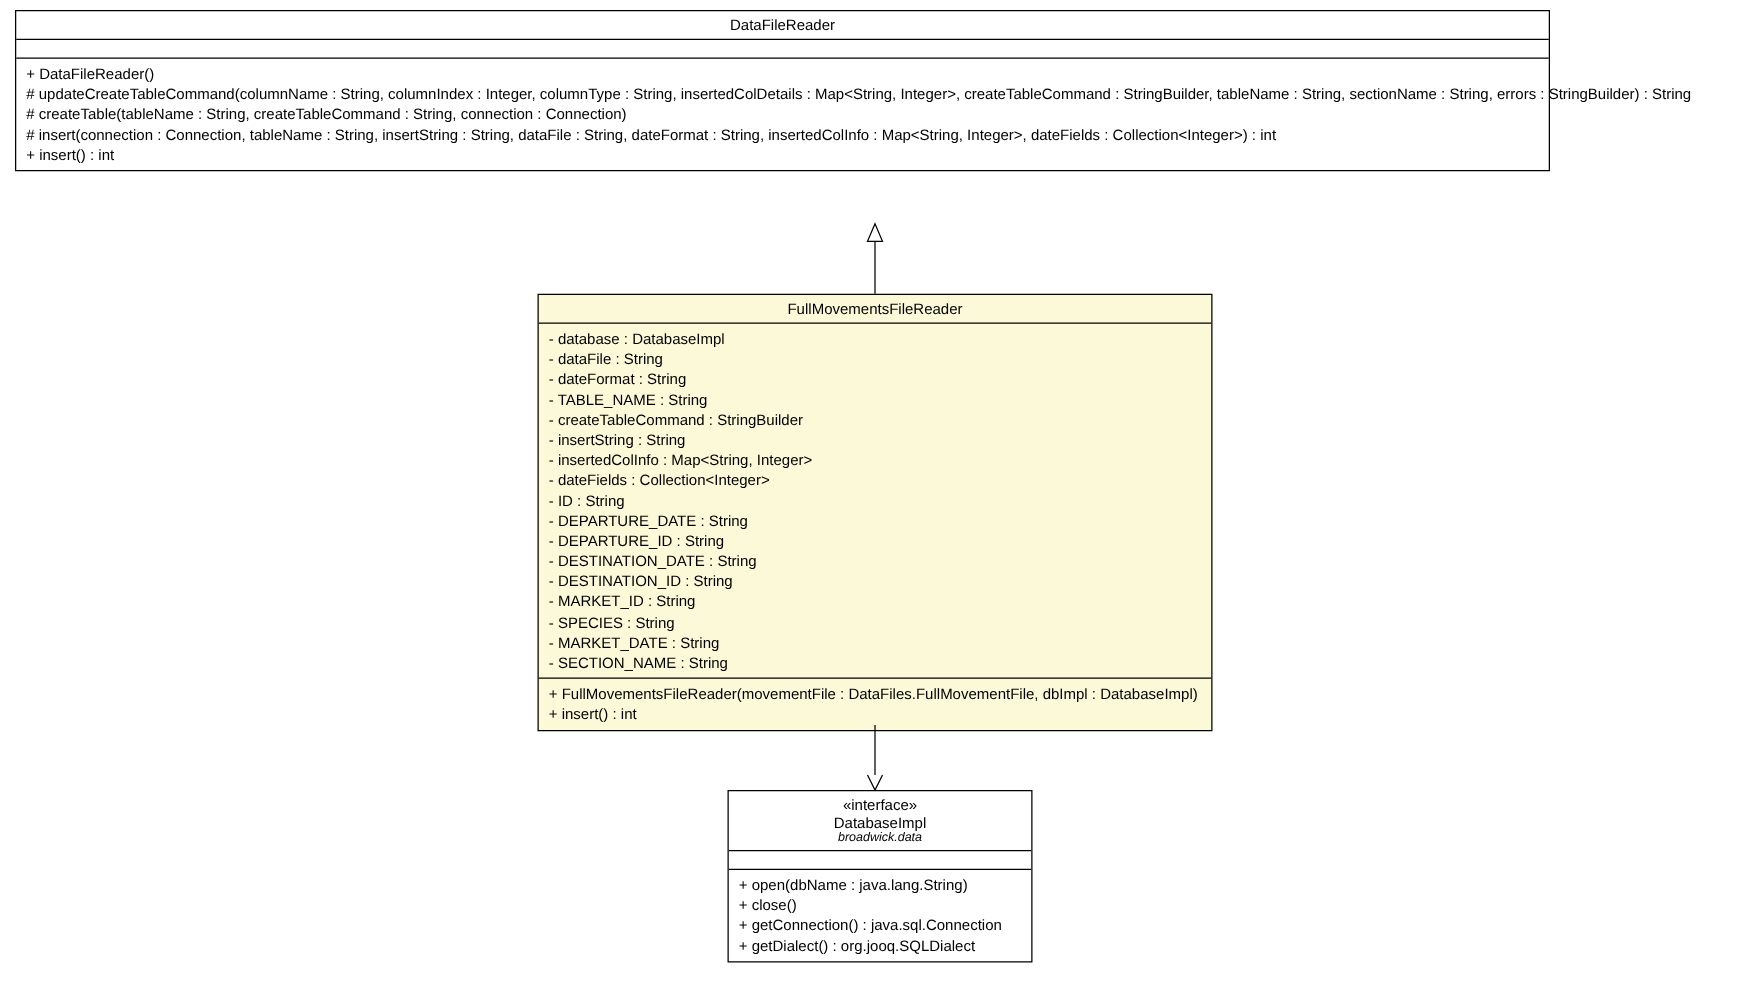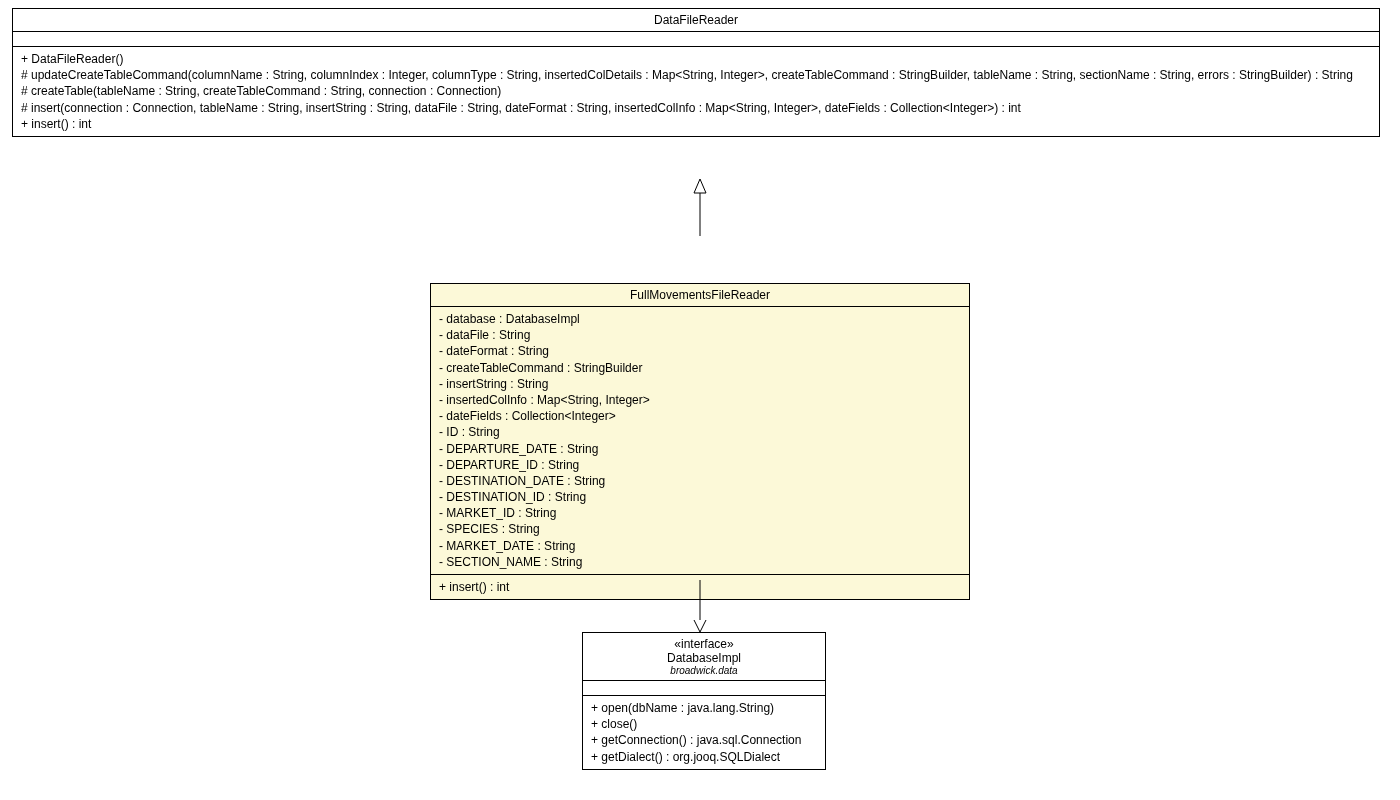--- a/index.html
+++ b/index.html
@@ -37,62 +37,64 @@
     padding: 4px 8px;
     border-bottom: 1px solid #000;
   }
   .uml-section:last-child { border-bottom: none; }
   .uml-section .row { white-space: nowrap; line-height: 1.35; }
   svg.connector { position:absolute; overflow:visible; pointer-events:none; }
 </style>
 </head>
 <body>
 
-<div class="uml-class" style="left:12px; top:8px; width:1368px;">
+<div class="uml-class" style="left:12px; top:8px; width:1228px;">
   <div class="uml-name">
     <span class="title">DataFileReader</span>
   </div>
   <div class="uml-blank"></div>
   <div class="uml-section">
     <div class="row">+ DataFileReader()</div>
     <div class="row"># updateCreateTableCommand(columnName : String, columnIndex : Integer, columnType : String, insertedColDetails : Map&lt;String, Integer&gt;, createTableCommand : StringBuilder, tableName : String, sectionName : String, errors : StringBuilder) : String</div>
     <div class="row"># createTable(tableName : String, createTableCommand : String, connection : Connection)</div>
     <div class="row"># insert(connection : Connection, tableName : String, insertString : String, dataFile : String, dateFormat : String, insertedColInfo : Map&lt;String, Integer&gt;, dateFields : Collection&lt;Integer&gt;) : int</div>
     <div class="row">+ insert() : int</div>
   </div>
 </div>
 
 <svg class="connector" style="left:694px; top:179px; width:12px; height:57px;">
   <line x1="6" y1="14" x2="6" y2="57" stroke="#000" stroke-width="1"></line>
   <polygon points="6,0 0,14 12,14" fill="#fff" stroke="#000" stroke-width="1"></polygon>
 </svg>
 
-<div class="uml-class highlight" style="left:430px; top:235px; width:540px;margin-top:48px;">
+<div class="uml-class highlight" style="left:430px; top:235px; width:540px;">
   <div class="uml-name">
     <span class="title">FullMovementsFileReader</span>
   </div>
   <div class="uml-section">
     <div class="row">- database : DatabaseImpl</div>
     <div class="row">- dataFile : String</div>
     <div class="row">- dateFormat : String</div>
+    <div class="row">- TABLE_NAME : String</div>
     <div class="row">- createTableCommand : StringBuilder</div>
     <div class="row">- insertString : String</div>
     <div class="row">- insertedColInfo : Map&lt;String, Integer&gt;</div>
     <div class="row">- dateFields : Collection&lt;Integer&gt;</div>
     <div class="row">- ID : String</div>
     <div class="row">- DEPARTURE_DATE : String</div>
     <div class="row">- DEPARTURE_ID : String</div>
     <div class="row">- DESTINATION_DATE : String</div>
     <div class="row">- DESTINATION_ID : String</div>
     <div class="row">- MARKET_ID : String</div>
     <div class="row">- SPECIES : String</div>
     <div class="row">- MARKET_DATE : String</div>
     <div class="row">- SECTION_NAME : String</div>
   </div>
   <div class="uml-section">
+    <div class="row">+ FullMovementsFileReader(movementFile : DataFiles.FullMovementFile, dbImpl : DatabaseImpl)</div>
     <div class="row">+ insert() : int</div>
   </div>
 </div>
 
 <svg class="connector" style="left:694px; top:580px; width:12px; height:52px;">
   <line x1="6" y1="0" x2="6" y2="40" stroke="#000" stroke-width="1"></line>
   <polyline points="0,40 6,52 12,40" fill="none" stroke="#000" stroke-width="1"></polyline>
 </svg>
 
 <div class="uml-class" style="left:582px; top:632px; width:244px;">

